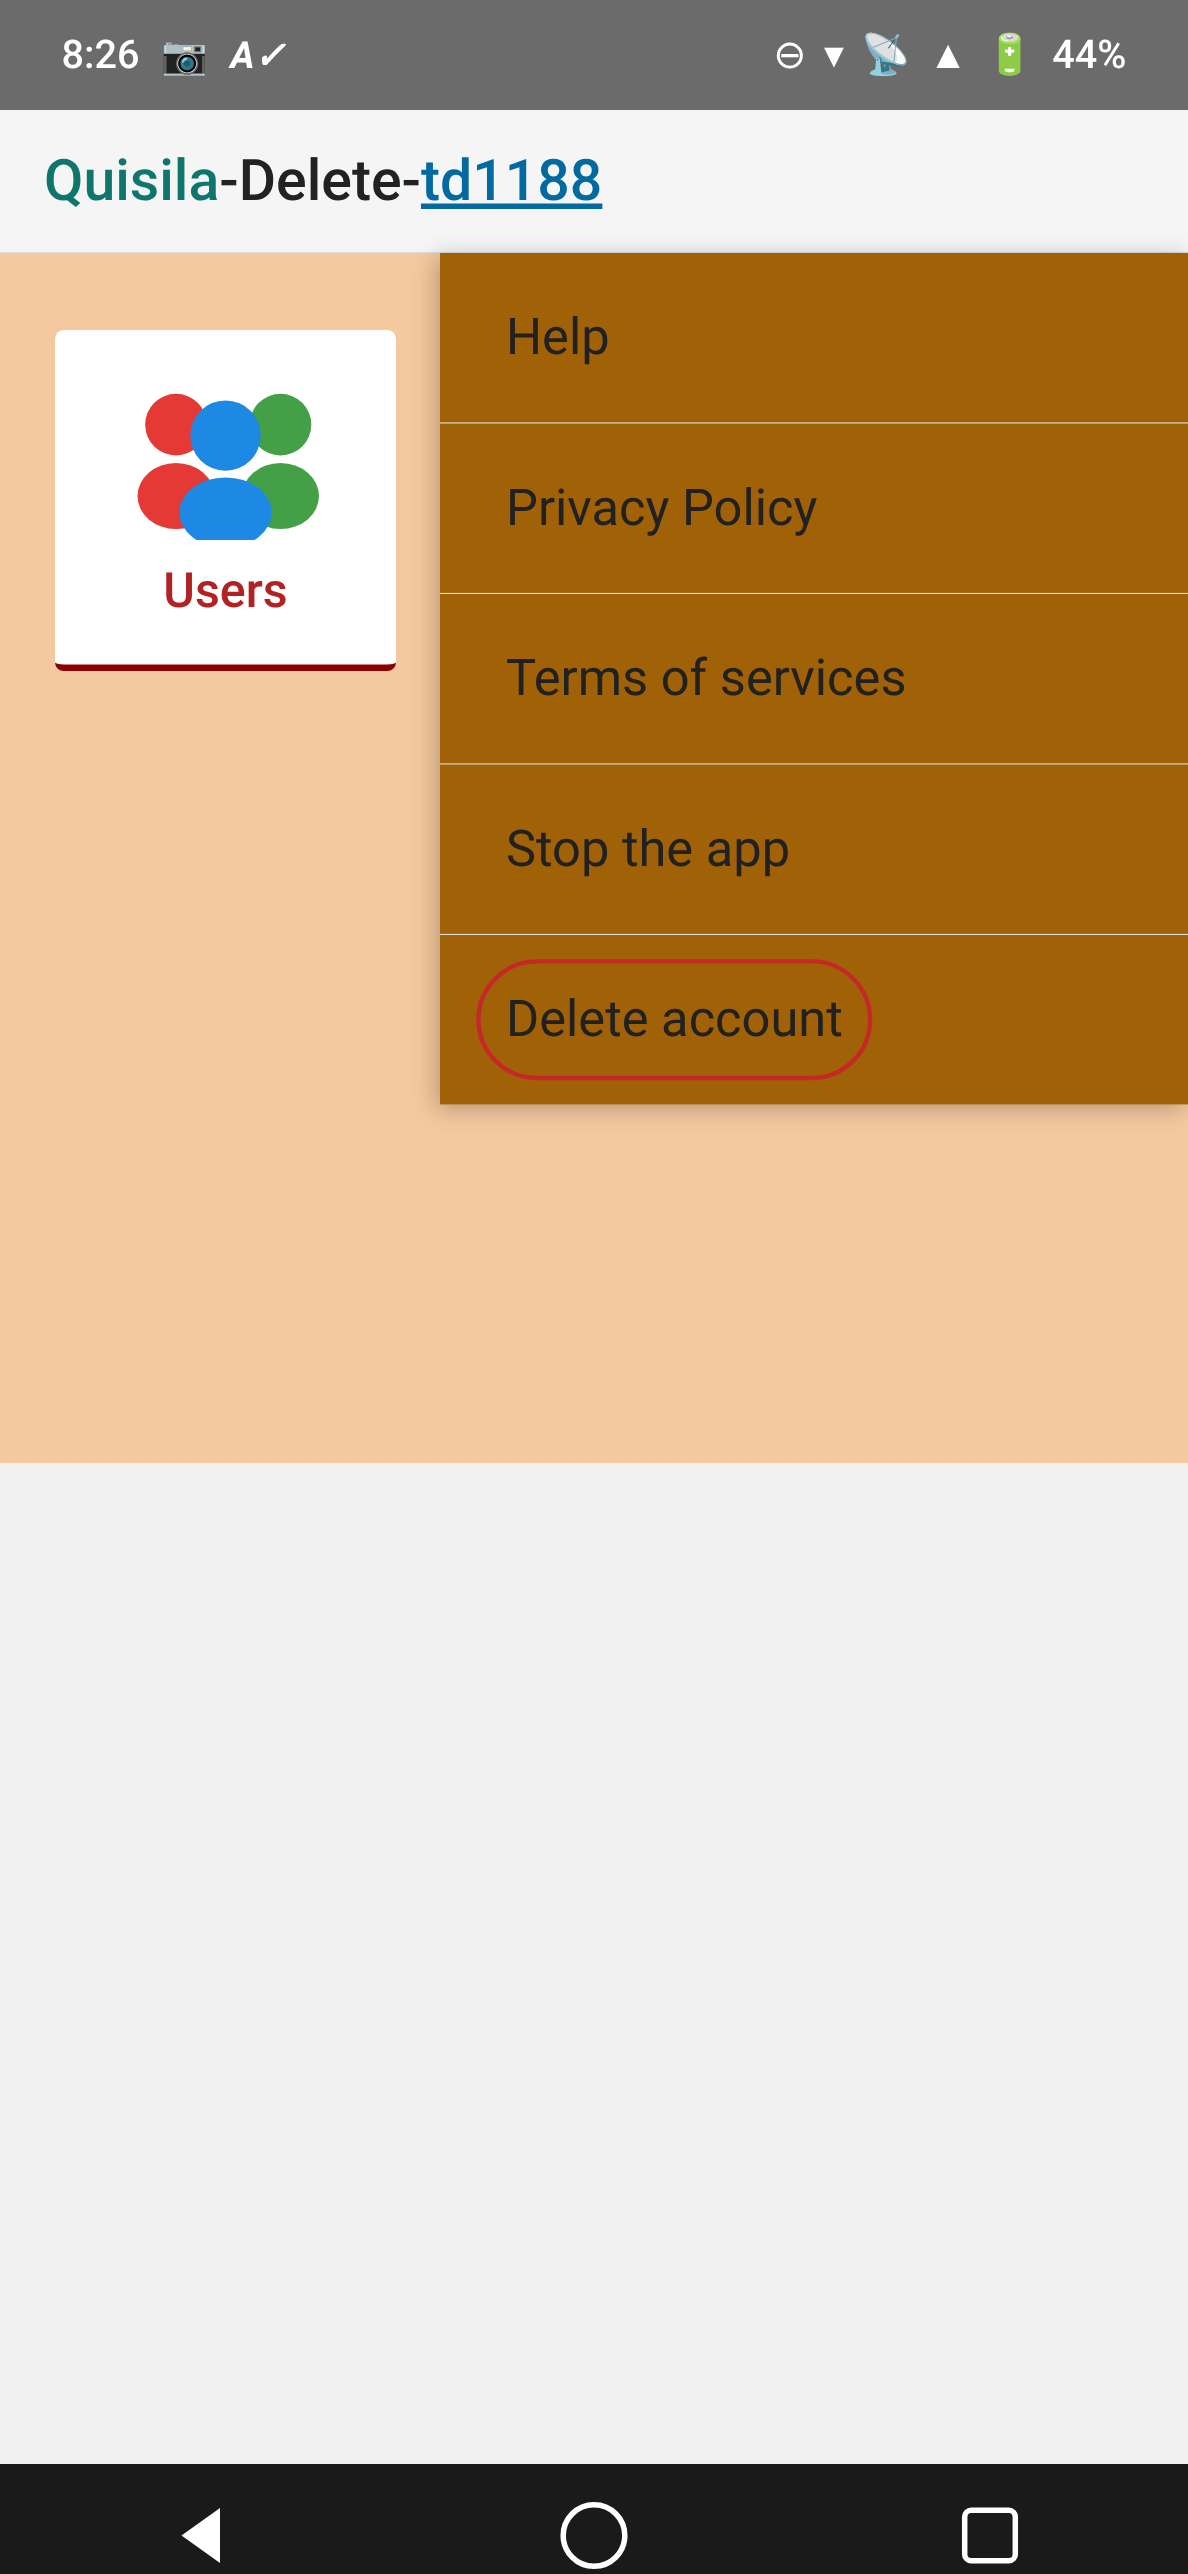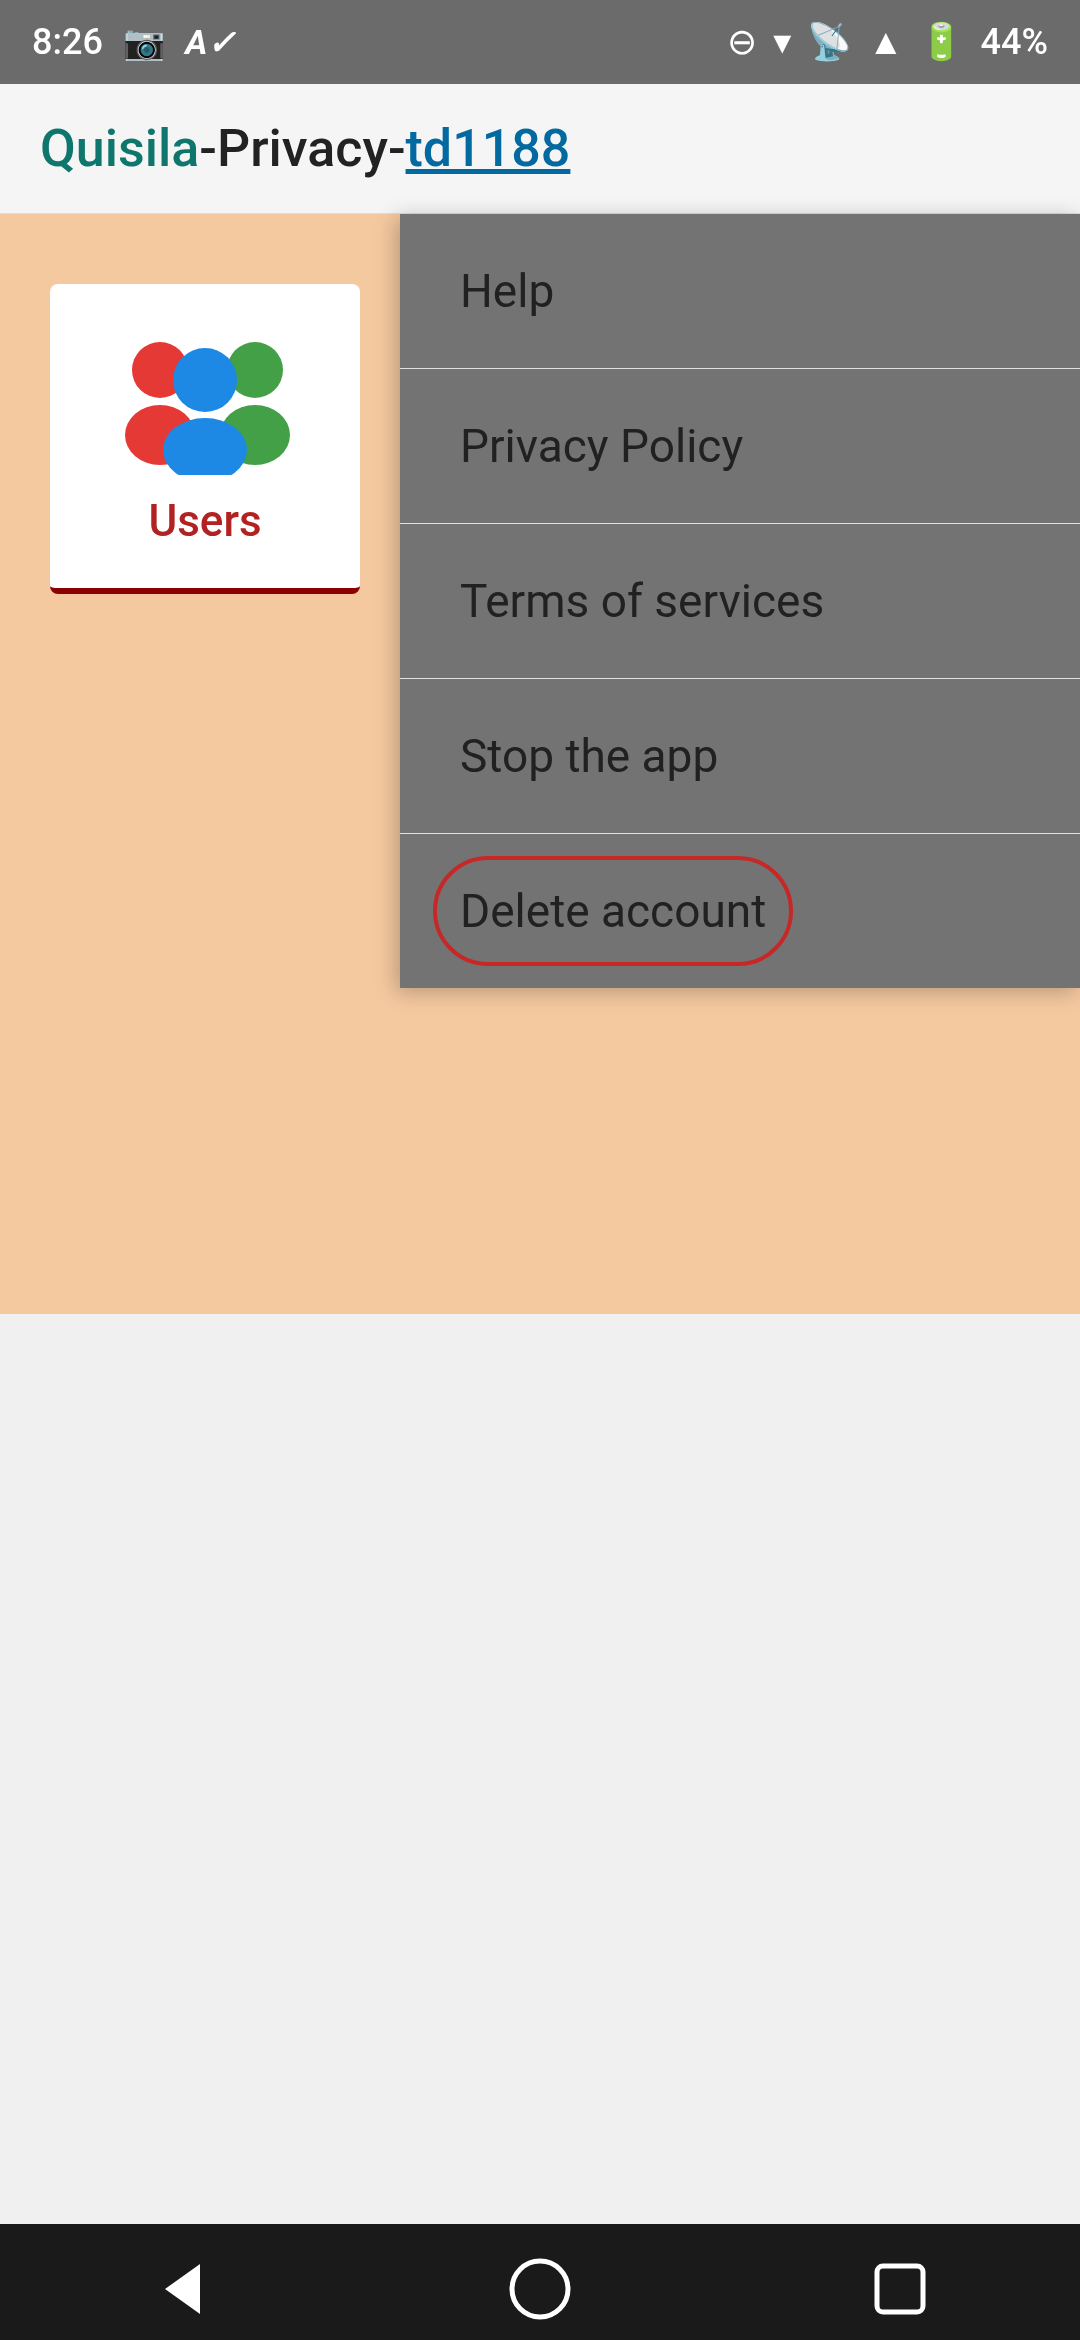--- a/index.html
+++ b/index.html
@@ -14,26 +14,26 @@
       height: 2340px;
       font-family: 'Roboto', Arial, sans-serif;
       overflow: hidden;
       position: relative;
       background: #f0f0f0;
     }
 
     
     .status-bar {
       width: 100%;
-      height: 84px;
+      height: 100px;
       background: #6b6b6b;
       display: flex;
       align-items: center;
       justify-content: space-between;
-      padding: 0 32px;
+      padding: 0 56px;
       color: white;
       font-size: 36px;
       font-weight: 500;
     }
 
     .status-left {
       display: flex;
       align-items: center;
       gap: 20px;
     }
@@ -134,21 +134,21 @@
       font-size: 44px;
       font-weight: 500;
     }
 
     
     .dropdown-menu {
       position: absolute;
       top: 0;
       right: 0;
       width: 680px;
-      background: #737373;
+      background: #a16207;
       box-shadow: -4px 4px 20px rgba(0,0,0,0.25);
       z-index: 100;
     }
 
     .menu-item {
       padding: 50px 60px;
       font-size: 46px;
       color: #212121;
       border-bottom: 1px solid #e0e0e0;
       cursor: pointer;
@@ -221,21 +221,21 @@
 
     <span>▲</span>
 
     <span>🔋</span>
     <span>44%</span>
   </div>
 </div>
 
 <div class="app-header">
   <span class="app-title">
-    <span class="title-quisila">Quisila</span><span class="title-manager">-</span><span class="title-manager">Privacy</span><span class="title-manager">-</span><span class="title-td">td1188</span>
+    <span class="title-quisila">Quisila</span><span class="title-manager">-</span><span class="title-manager">Delete</span><span class="title-manager">-</span><span class="title-td">td1188</span>
   </span>
 </div>
 
 <div class="main-content">
 
   <div class="users-card">
     <div class="users-icon">
       
       <svg width="180" height="150" viewBox="0 0 180 150">
 

